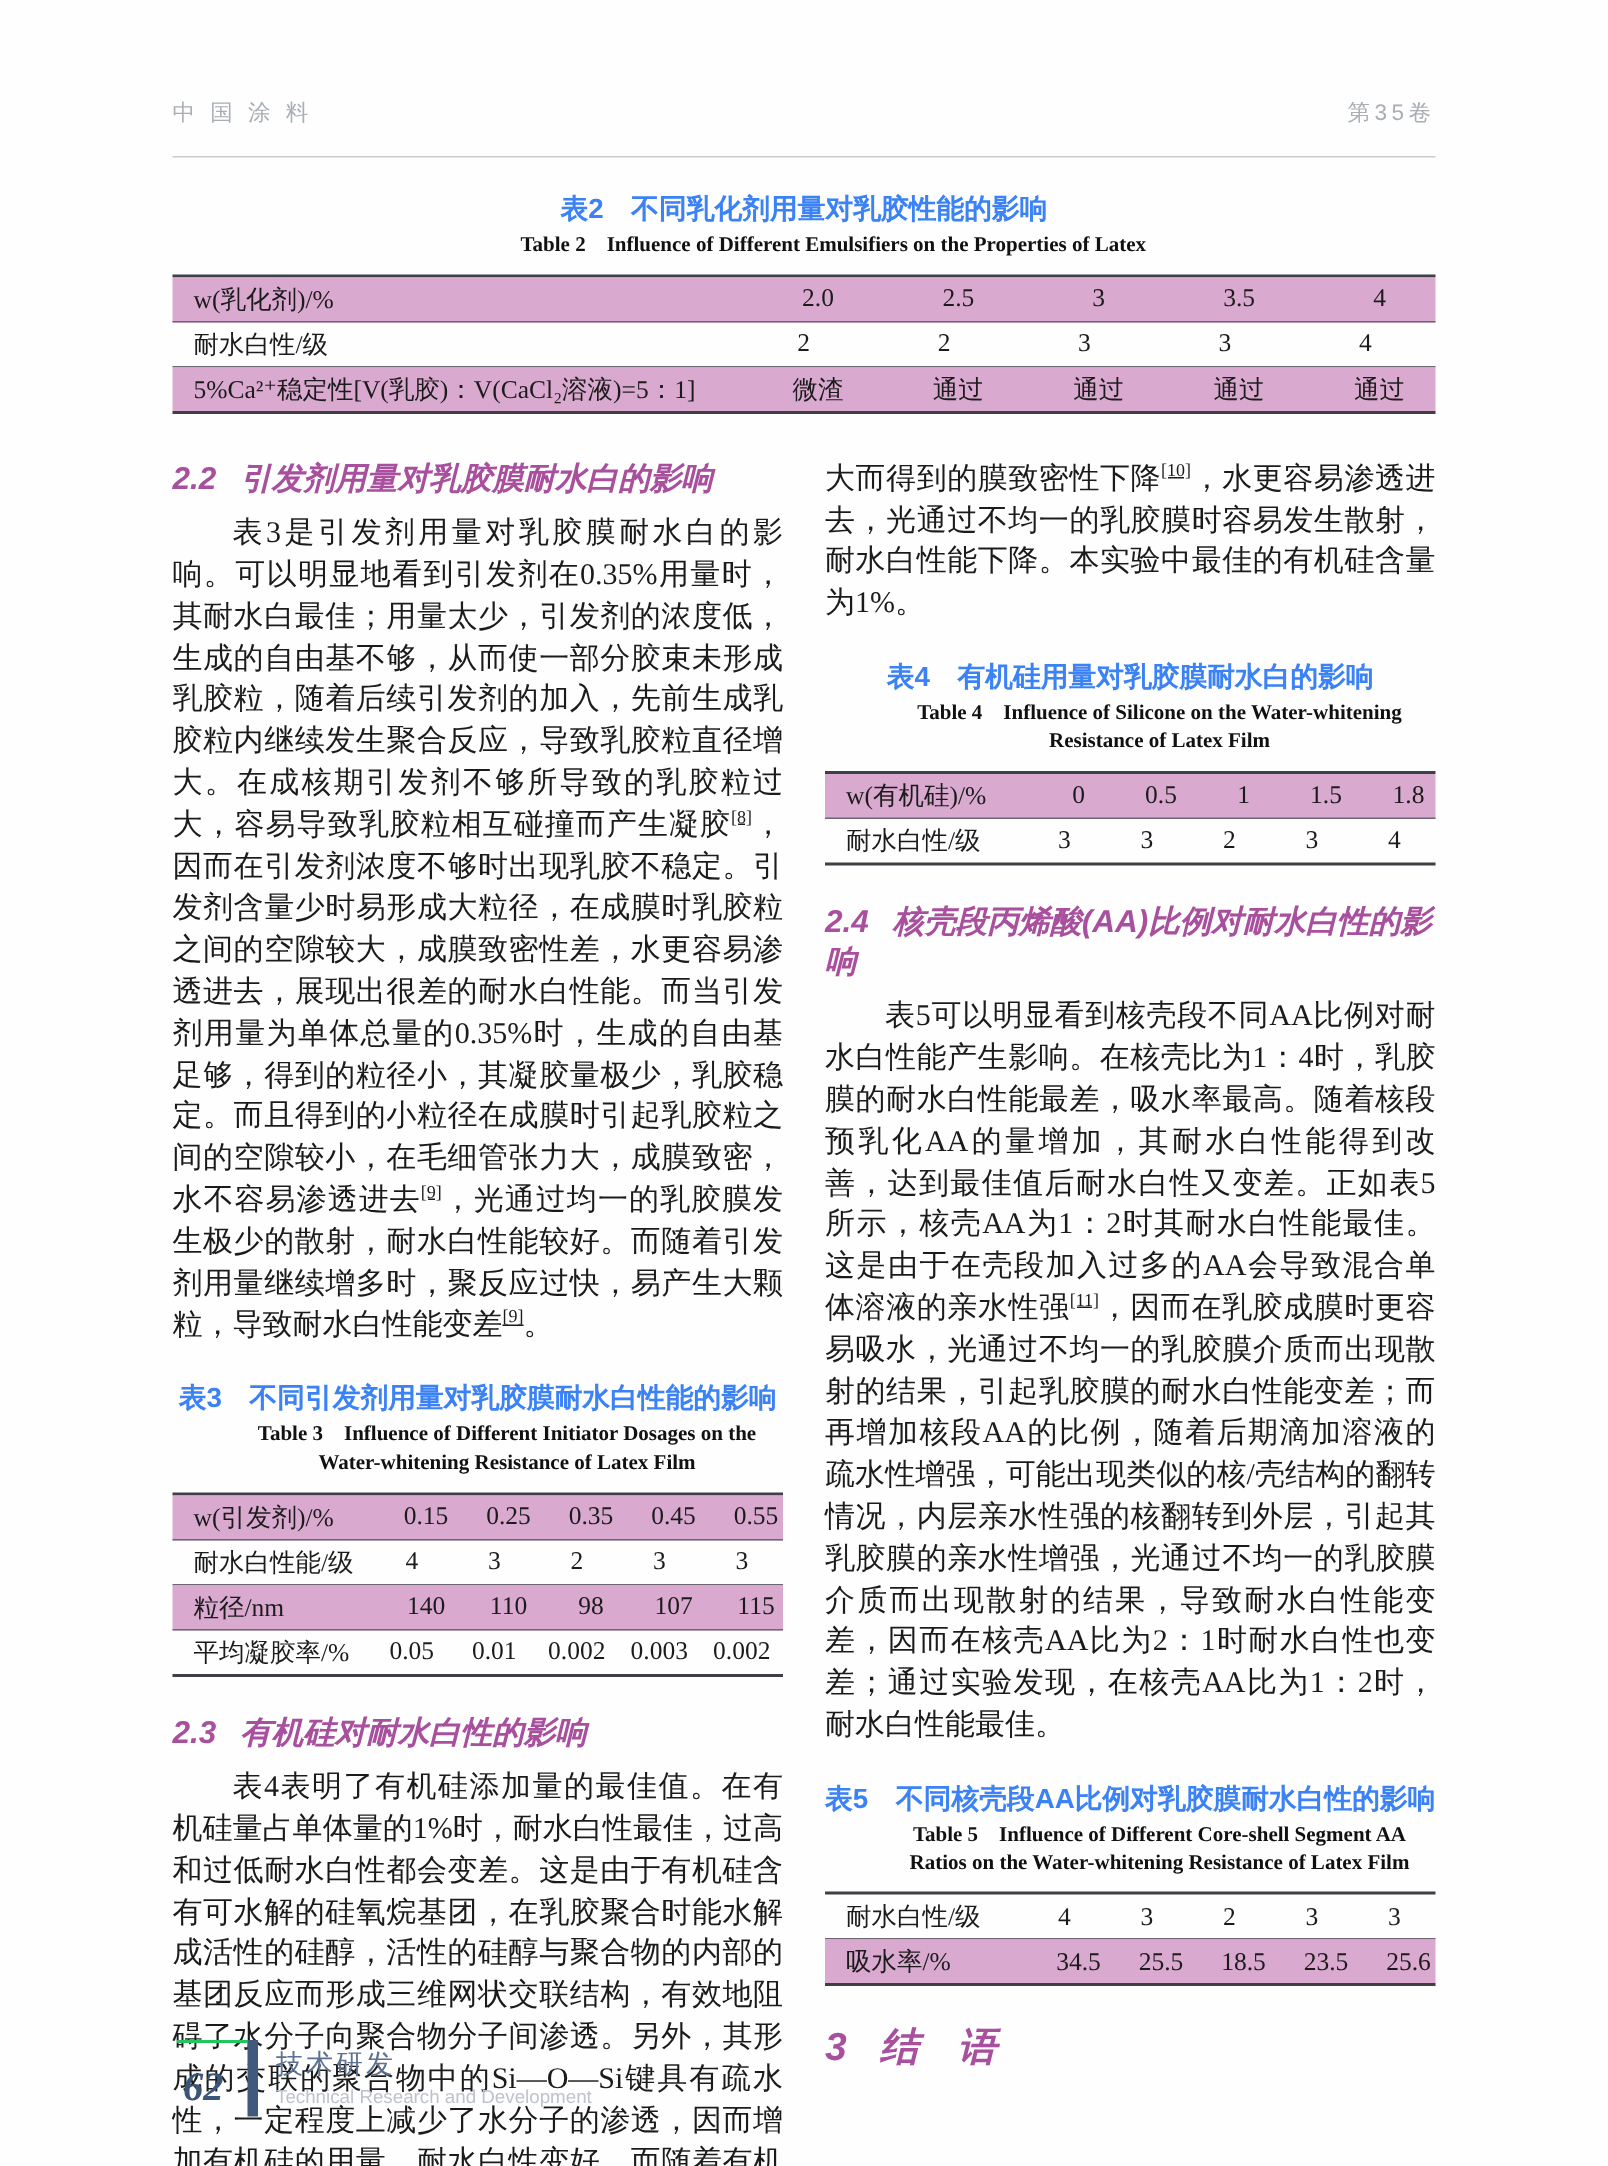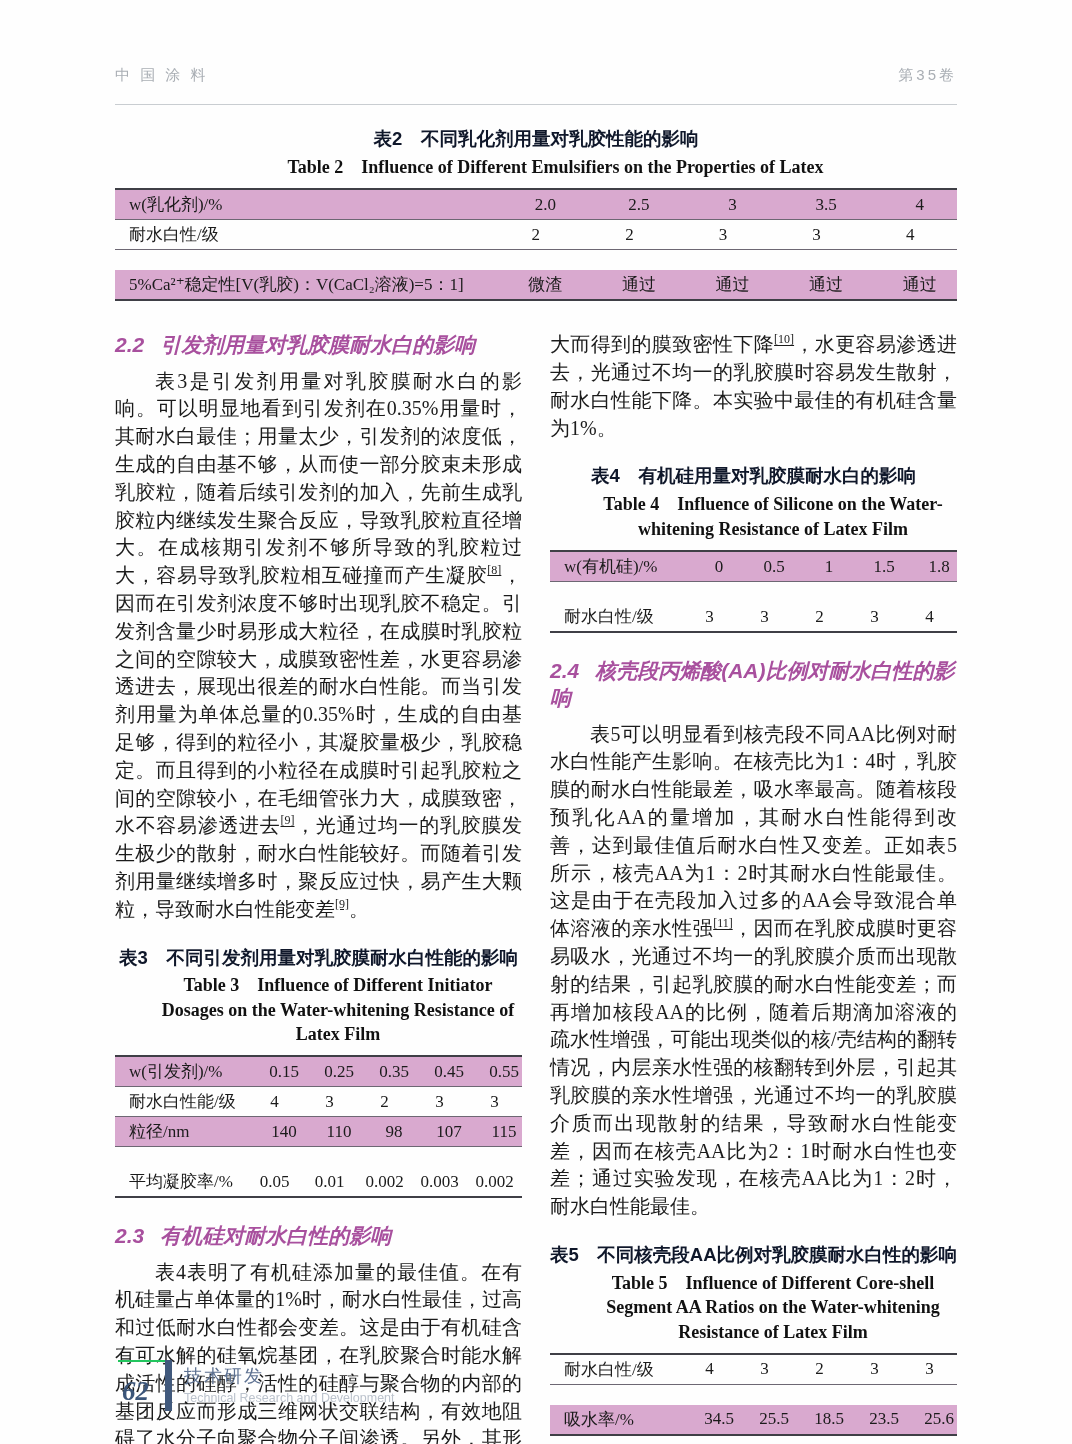--- a/index.html
+++ b/index.html
@@ -14,34 +14,34 @@
   .jheader{
     display:flex;justify-content:space-between;align-items:flex-end;
     color:#a9aeb4;font-family:"Liberation Sans","DejaVu Sans",sans-serif;
     font-size:15px;letter-spacing:3px;
     border-bottom:1px solid #c9cdd1;padding-bottom:19px;
   }
 
   
   .tcap-cn{
     text-align:center;font-family:"Liberation Sans","DejaVu Sans",sans-serif;
-    font-weight:bold;font-size:18.5px;color:#0f172a;line-height:1.35;
+    font-weight:bold;font-size:18.5px;color:#3b82f6;line-height:1.35;
   }
   .tcap-en{
     text-align:center;font-family:"Liberation Serif","DejaVu Serif",serif;
-    font-weight:bold;font-size:18px;color:#111;line-height:1.35;margin-top:3px;margin-left:39px;
+    font-weight:bold;font-size:14px;color:#111;line-height:1.35;margin-top:3px;margin-left:39px;
   }
 
   
   .dtable{
     border-top:2px solid #3f3f46;border-bottom:2px solid #3f3f46;
     margin-top:9px;font-size:17px;
   }
   .trow{display:flex;align-items:center;height:29px;border-bottom:1px solid #6d6773;}
-  .trow:last-child{border-bottom:none;margin-top:20px;}
+  .trow:last-child{border-bottom:none;}
   .trow.shade{background:#d9a9cf;gap:19px;}
   .tcell{flex:1;text-align:center;}
   .tcell.label{flex:0 0 118px;text-align:left;padding-left:14px;}
   .t2 .tcell.label{flex:0 0 360px;}
 
   
   .table2-block{margin-top:22px;}
 
   
   .columns{display:flex;gap:28px;margin-top:30px;}

